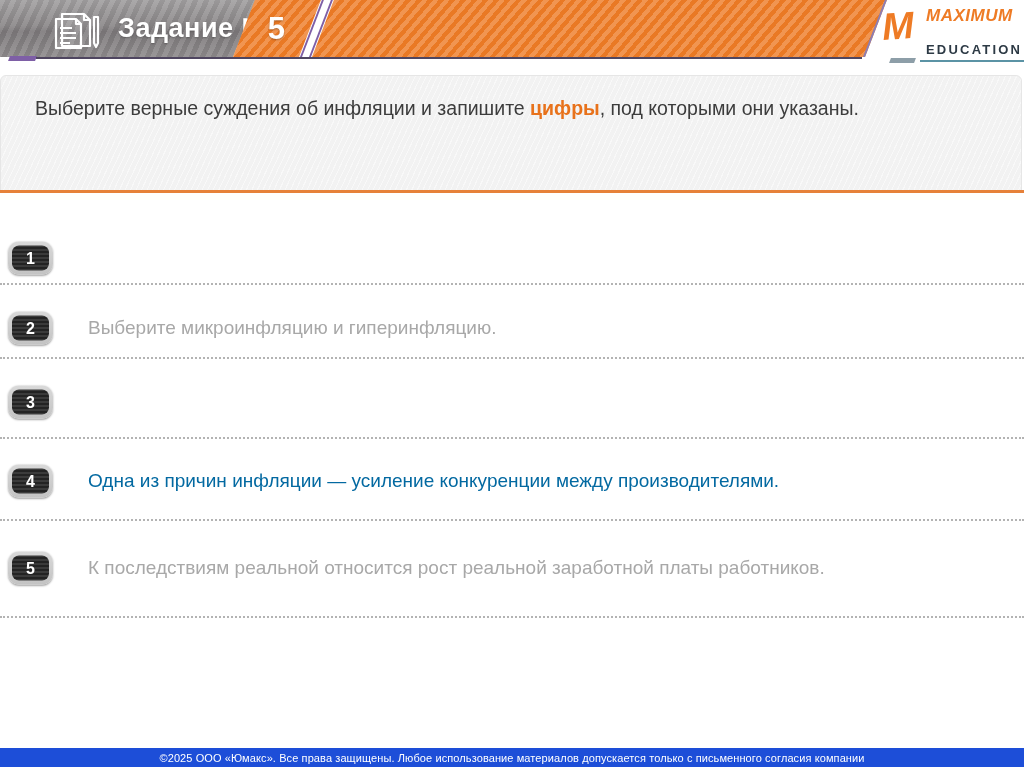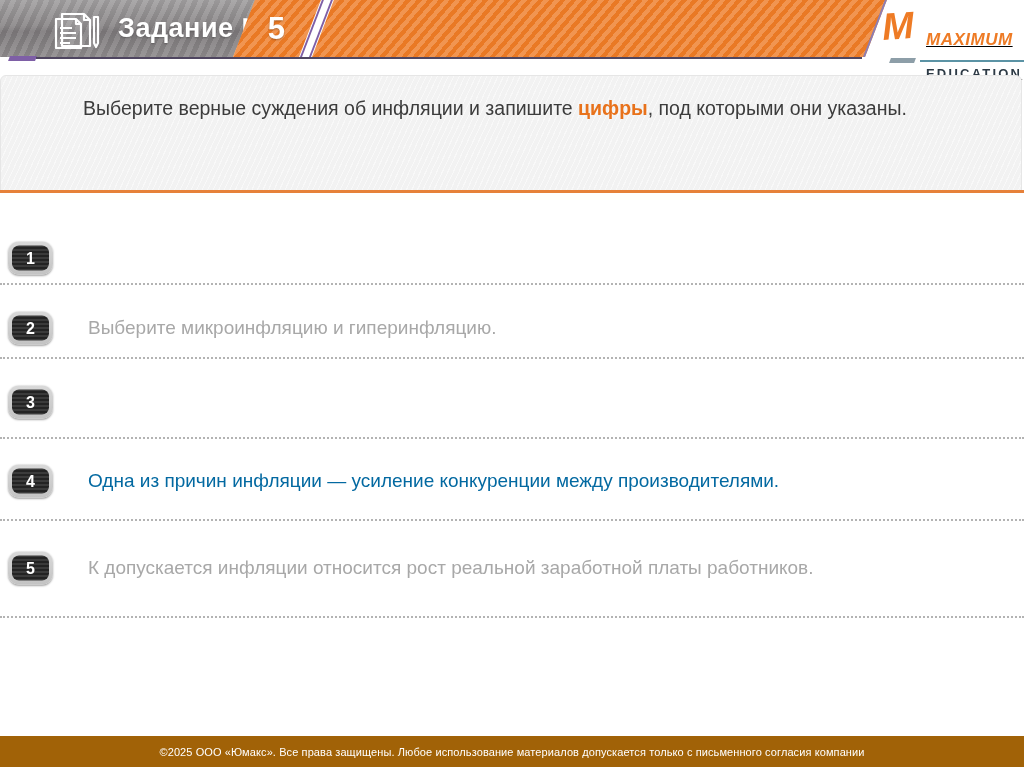--- a/index.html
+++ b/index.html
@@ -62,42 +62,41 @@
   .hdr-dash-gray{position:absolute;top:58px;left:890px;width:25px;height:5px;background:#8d9ea8;transform:skewX(-21deg);}
   .hdr-line-teal{position:absolute;top:60px;left:920px;width:104px;height:2px;background:#5b93a5;}
 
   
   .logo{position:absolute;top:6px;right:12px;width:130px;height:44px;}
   .logo-mark{
     position:absolute;left:0;top:0;
     font-size:38px;font-weight:bold;font-style:italic;
     color:#ee7b25;line-height:40px;transform:rotate(-4deg);
   }
-  .logo-text{position:absolute;left:44px;top:24px;text-decoration:underline;}
+  .logo-text{position:absolute;left:44px;top:0;}
   .logo-brand{
     display:block;color:#ee7b25;font-size:17px;font-weight:bold;font-style:italic;letter-spacing:0.5px;
   }
   .logo-sub{
     display:block;color:#2d3a45;font-size:13px;font-weight:bold;letter-spacing:2.2px;margin-top:16px;text-align:right;
   }
 
   
   .question-box{
     position:absolute;top:75px;left:0;width:1022px;height:116px;
     background:
       repeating-linear-gradient(115deg, rgba(255,255,255,0.5) 0 1px, transparent 1px 5px),
       #f2f2f2;
     border:1px solid #e6e6e6;border-radius:6px 6px 0 0;
     box-sizing:border-box;
   }
   .question-text{
     padding:14px 34px 0 34px;
     font-size:19.5px;line-height:37px;color:#3c3c3c;
     text-align:justify;
-    margin-left:48px;
   }
   .question-text .hl{color:#e8721b;font-weight:bold;}
   .orange-rule{position:absolute;top:190px;left:0;width:1024px;height:3px;background:#e6813a;}
 
   
   .row{position:absolute;left:0;width:1024px;display:flex;align-items:center;}
   .row-1{top:233px;height:50px;}
   .row-2{top:302px;height:52px;}
   .row-3{top:375px;height:54px;}
   .row-4{top:453px;height:56px;}
@@ -119,22 +118,22 @@
     position:absolute;left:88px;right:34px;
     font-size:19px;line-height:38px;color:#a8a8a8;
   }
   .row-text.justify{text-align:justify;}
   .row-text.highlight{color:#0369a1;font-weight:normal;}
   .sep{position:absolute;left:0;width:1024px;height:0;border-top:2px dotted #b3b3b3;}
   .sep-1{top:283px;} .sep-2{top:357px;} .sep-3{top:437px;} .sep-4{top:519px;} .sep-5{top:616px;}
 
   
   .footer{
-    position:absolute;bottom:0;left:0;width:1024px;height:31px;
-    background:#a16207;color:#ffffff;
+    position:absolute;bottom:0;left:0;width:1024px;height:19px;
+    background:#1d4ed8;color:#ffffff;
     display:flex;align-items:center;justify-content:center;
     font-size:11px;letter-spacing:0.1px;
   }
 </style>
 </head>
 <body>
 
 <div class="slide">
 
   <div class="header">
@@ -212,21 +211,21 @@
     <div class="row-text highlight">Одна из причин инфляции — усиление конкуренции между производителями.</div>
   </div>
   <div class="sep sep-4"></div>
 
   <div class="row row-5">
     <div class="badge">
         <div class="badge-inner">
           <span>5</span>
         </div>
       </div>
-    <div class="row-text justify">К допускается инфляции относится рост реальной заработной платы работников.</div>
+    <div class="row-text justify">К последствиям реальной относится рост реальной заработной платы работников.</div>
   </div>
   <div class="sep sep-5"></div>
 
   <div class="footer">
     <span>©2025 ООО «Юмакс». Все права защищены. Любое использование материалов допускается только с  письменного согласия компании</span>
   </div>
 
 </div>
 
 </body></html>

